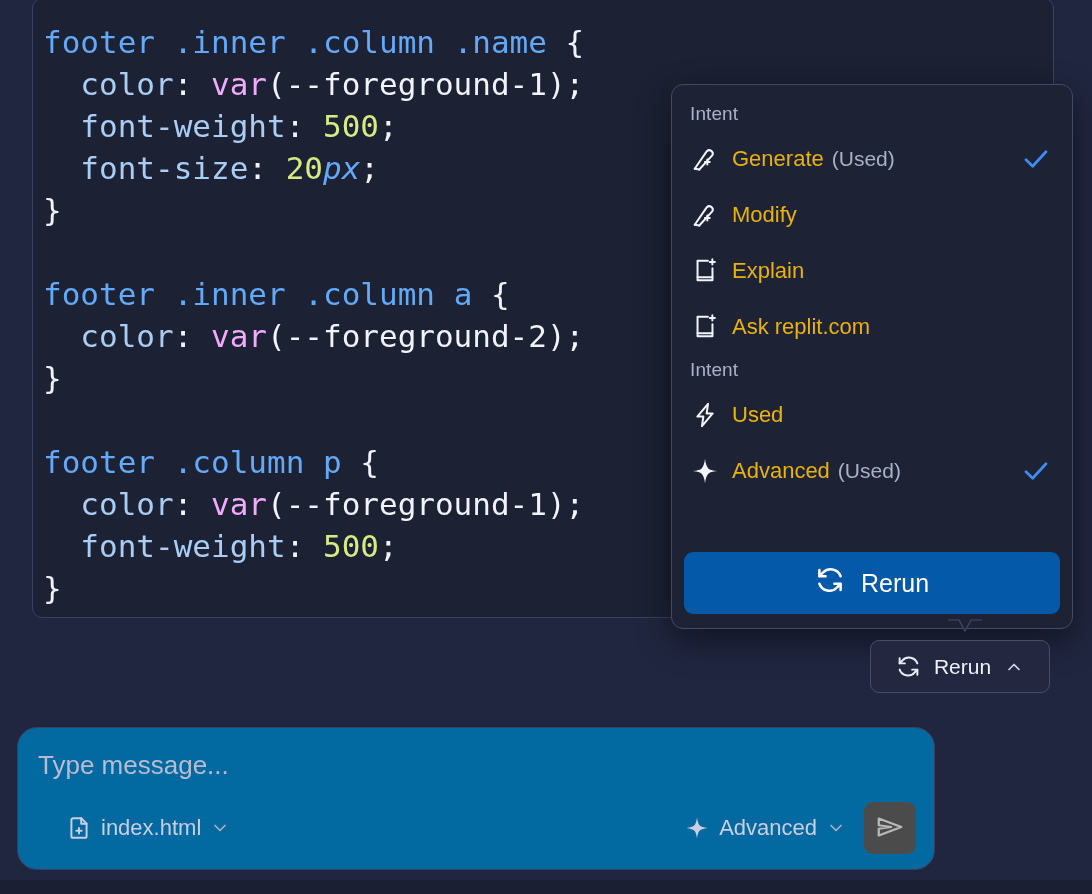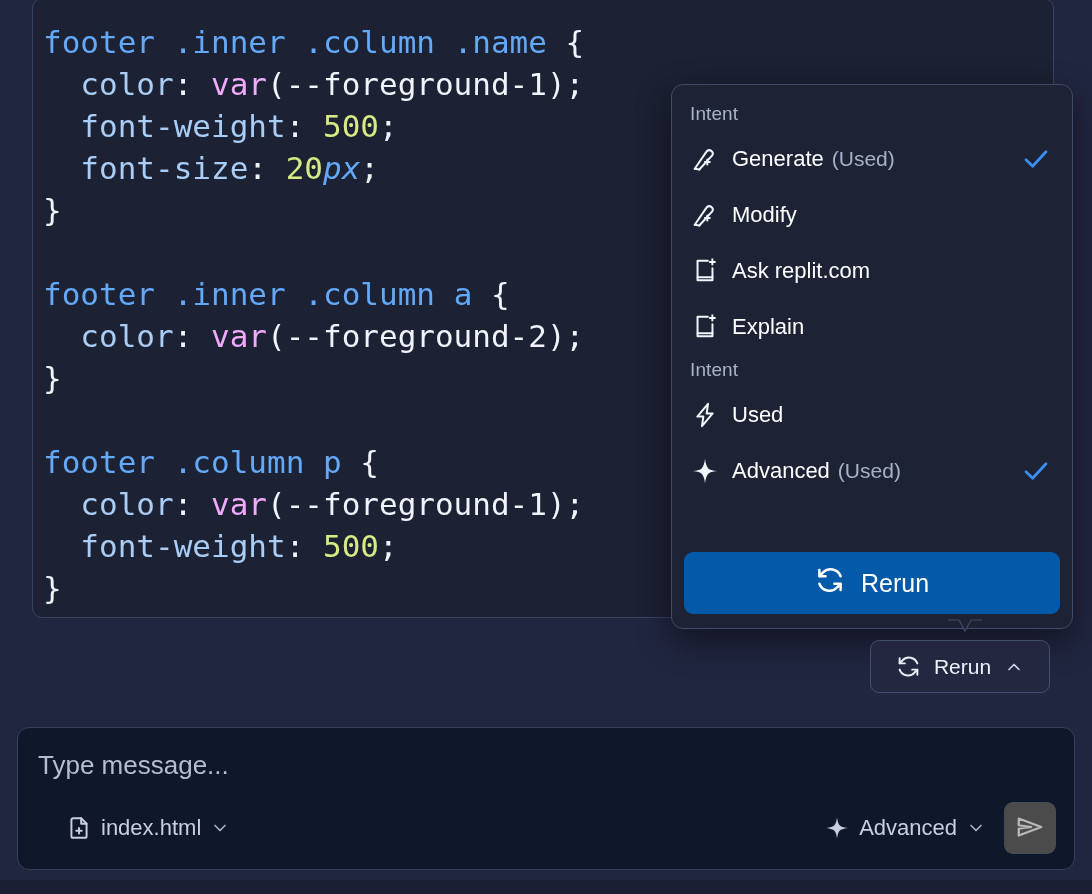--- a/index.html
+++ b/index.html
@@ -86,21 +86,21 @@
     cursor: pointer;
   }
   .mi-icon {
     width: 34px; height: 28px;
     display: flex; align-items: center; justify-content: center;
     flex: 0 0 34px;
     color: #f2f5fb;
   }
   .mi-label {
     font-size: 22px;
-    color: #ffffff;
+    color: #eab308;
     margin-left: 10px;
     white-space: nowrap;
   }
   .mi-sub {
     font-size: 21px;
     color: #a9b1c7;
     margin-left: 8px;
     white-space: nowrap;
   }
   .mi-check {
@@ -144,24 +144,24 @@
     font-size: 21px;
     color: #eef1f8;
   }
   .rerun-split .rs-ico  { color: #e9edf6; display:flex; }
   .rerun-split .rs-car  { color: #cfd5e6; display:flex; }
 
   
   .composer {
     position: absolute;
     left: 17px; top: 727px;
-    width: 1058px; height: 143px;
-    background: #0f172a;
+    width: 918px; height: 143px;
+    background: #0369a1;
     border: 1px solid #39405d;
-    border-radius: 12px;
+    border-radius: 20px;
   }
   .composer-placeholder {
     position: absolute;
     left: 20px; top: 22px;
     font-size: 26px;
     color: #b7bdd0;
   }
   .composer-bar {
     position: absolute;
     left: 18px; right: 18px; bottom: 16px;
@@ -237,31 +237,31 @@
           <span class="mi-label">Modify</span>
         </div>
         <div class="menu-item">
           <span class="mi-icon">
             <svg width="28" height="28" viewBox="0 0 24 24" fill="none" stroke="currentColor" stroke-width="1.7" stroke-linecap="round" stroke-linejoin="round">
               <path d="M14.5 3.2H5.6v14.1h12.8V9.6"></path>
               <path d="M5.6 17.3v2.6h12.8v-2.6"></path>
               <path d="M18.3 2v4.4M16.1 4.2h4.4"></path>
             </svg>
           </span>
-          <span class="mi-label">Ask replit.com</span>
+          <span class="mi-label">Explain</span>
         </div>
         <div class="menu-item">
           <span class="mi-icon">
             <svg width="28" height="28" viewBox="0 0 24 24" fill="none" stroke="currentColor" stroke-width="1.7" stroke-linecap="round" stroke-linejoin="round">
               <path d="M14.5 3.2H5.6v14.1h12.8V9.6"></path>
               <path d="M5.6 17.3v2.6h12.8v-2.6"></path>
               <path d="M18.3 2v4.4M16.1 4.2h4.4"></path>
             </svg>
           </span>
-          <span class="mi-label">Explain</span>
+          <span class="mi-label">Ask replit.com</span>
         </div>
       </div>
 
     <div class="group-label">Intent</div>
 
     <div id="mode-list">
         <div class="menu-item">
           <span class="mi-icon">
             <svg width="28" height="28" viewBox="0 0 24 24" fill="none" stroke="currentColor" stroke-width="1.7" stroke-linecap="round" stroke-linejoin="round">
               <path d="M14.6 2.4 5.4 13.3h5.2L9.4 21.6l9.2-10.9h-5.2z"></path>

